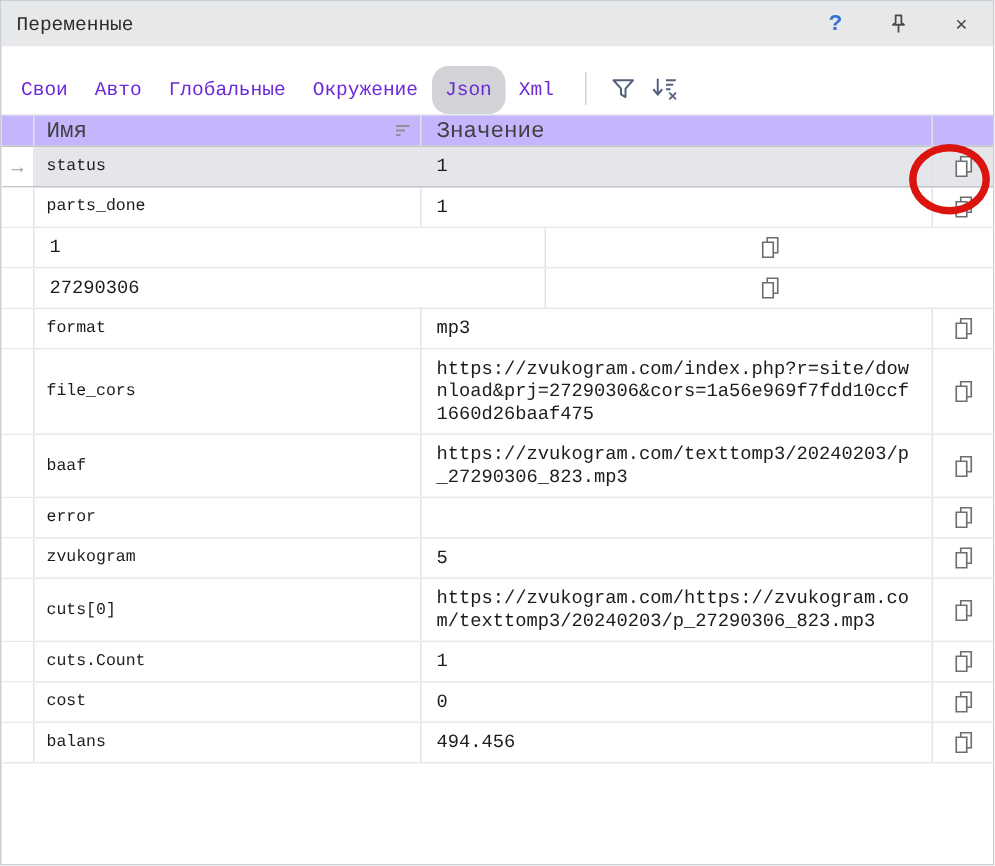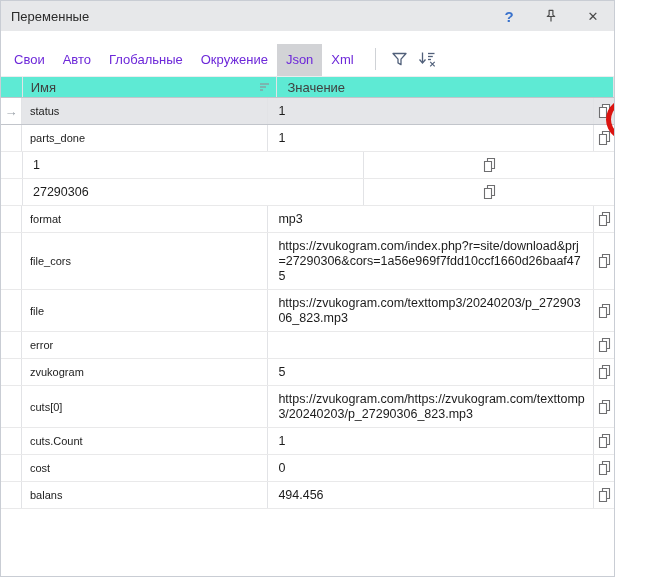--- a/index.html
+++ b/index.html
@@ -2,41 +2,41 @@
 <html style="--titlebar-bg: #e7e8ea; --tab-active-bg: #d2d3d6; --selection-bg: #e5e6e9; --annotation-red: #db1410; --help-blue: #3a72cc;"><head>
 <meta charset="utf-8">
 <style>
   :root{
     --titlebar-bg:#e7e8ea; --tab-active-bg:#d2d3d6; --selection-bg:#e5e6e9;
     --selection-border:#c2c5cb; --grid-line:#e9e9ea; --col-line:#e2e3e6;
     --annotation-red:#db1410; --icon-slate:#51607a; --help-blue:#3a72cc;
   }
   html,body{margin:0;padding:0;background:#fff;}
   .panel{
-    position:relative;width:615px;height:577px;box-sizing:border-box;
+    position:relative;width:663px;height:577px;box-sizing:border-box;
     background:#fff;border:1px solid #c9cdd4;overflow:hidden;
-    font-family:Liberation Sans, sans-serif;color:#1c1c1c;
+    font-family:Liberation Mono, monospace;color:#1c1c1c;
   }
   
   .titlebar{height:30px;background:var(--titlebar-bg);display:flex;align-items:center;padding-left:10px;}
   .titlebar-title{font-size:13px;color:#2b2b2b;flex:0 0 auto;}
   .titlebar-spacer{flex:1;}
   .tb-btn{width:42px;height:26px;display:flex;align-items:center;justify-content:center;cursor:pointer;}
   .help-glyph{color:var(--help-blue);font-size:15px;font-weight:bold;}
   .close-glyph{color:#4a4a4a;font-size:13px;}
   
   .tabstrip{height:45px;background:#fff;display:flex;align-items:flex-end;padding-left:4px;}
   .tabs{display:flex;align-items:flex-end;}
   .tab{height:32px;line-height:32px;padding:0 9px;font-size:13px;color:#6d28d9;cursor:pointer;white-space:nowrap;}
-  .tab.active{background:var(--tab-active-bg);}
+  .tab.active{background:var(--tab-active-bg);border-radius:11px;}
   .toolbar-sep{width:1px;height:22px;background:#cfd2d6;margin:0 10px 6px 12px;}
   .tool-btn{width:28px;height:28px;margin-bottom:3px;display:flex;align-items:center;justify-content:center;cursor:pointer;}
   
-  .grid-header{display:flex;height:22px;box-sizing:border-box;background:#5eead4;
-    border-top:1px solid #ececee;border-bottom:1px solid #d8dade;font-size:13px;color:#404040;}
+  .grid-header{display:flex;height:22px;box-sizing:border-box;background:#c4b5fd;
+    border-top:1px solid #ececee;border-bottom:1px solid #d8dade;font-size:15px;color:#404040;}
   .h-gutter{width:22px;box-sizing:border-box;border-right:1px solid var(--col-line);}
   .h-name{width:258px;box-sizing:border-box;border-right:1px solid var(--col-line);
     display:flex;align-items:center;justify-content:space-between;padding-left:8px;}
   .h-value{width:341px;box-sizing:border-box;border-right:1px solid var(--col-line);
     display:flex;align-items:center;padding-left:10px;}
   .h-copy{flex:1;}
   .h-sort{margin-right:5px;display:flex;align-items:center;cursor:pointer;}
   
   .row{display:flex;min-height:27px;box-sizing:border-box;border-bottom:1px solid var(--grid-line);}
   .row.selected{background:var(--selection-bg);border-top:1px solid var(--selection-border);
@@ -229,21 +229,21 @@
           <path d="M2.5 4.5 h7 v10 h-7 z" fill="#fff" stroke="#6e6e70" stroke-width="1.1"></path>
         </svg>
       </span>
     </div>
   </div>
       <div class="row">
     <div class="c-gutter">
       <span></span>
     </div>
     <div class="c-name">
-          <span>file</span>
+          <span>baaf</span>
         </div>
     <div class="c-value"><span>https://zvukogram.com/texttomp3/20240203/p_27290306_823.mp3</span></div>
     <div class="c-copy">
       <span class="copy-btn">
         <svg width="15" height="16" viewBox="0 0 15 16">
           <path d="M5.5 1.5 h7 v10 h-7 z" fill="#fff" stroke="#6e6e70" stroke-width="1.1"></path>
           <path d="M2.5 4.5 h7 v10 h-7 z" fill="#fff" stroke="#6e6e70" stroke-width="1.1"></path>
         </svg>
       </span>
     </div>

